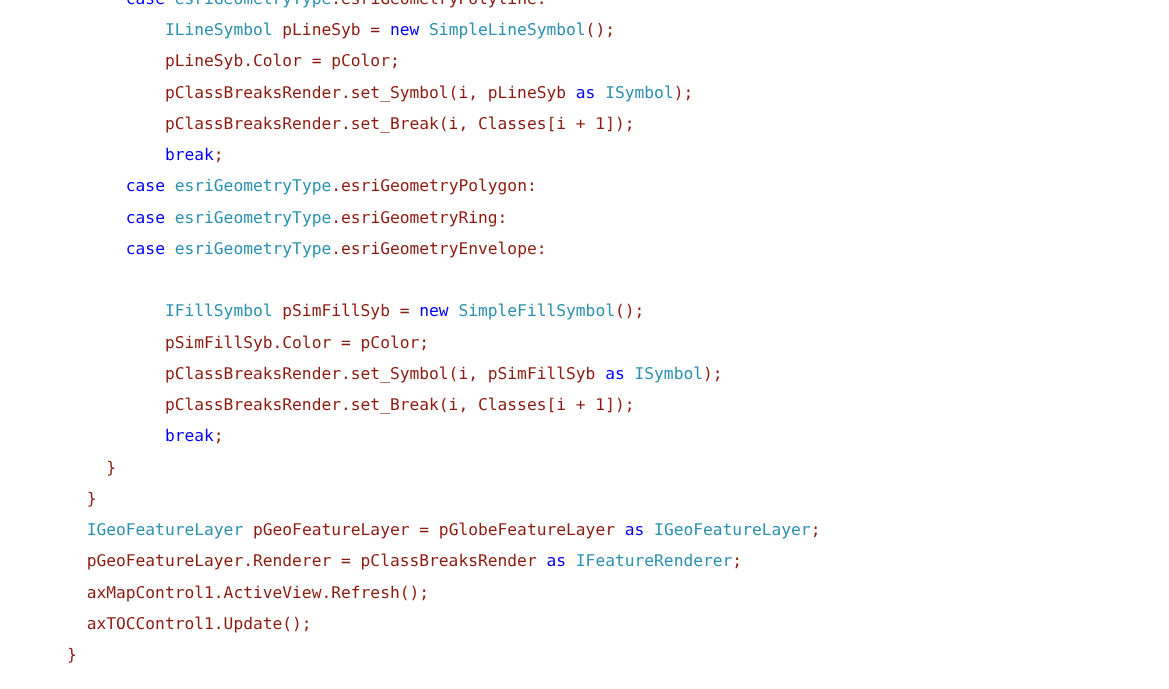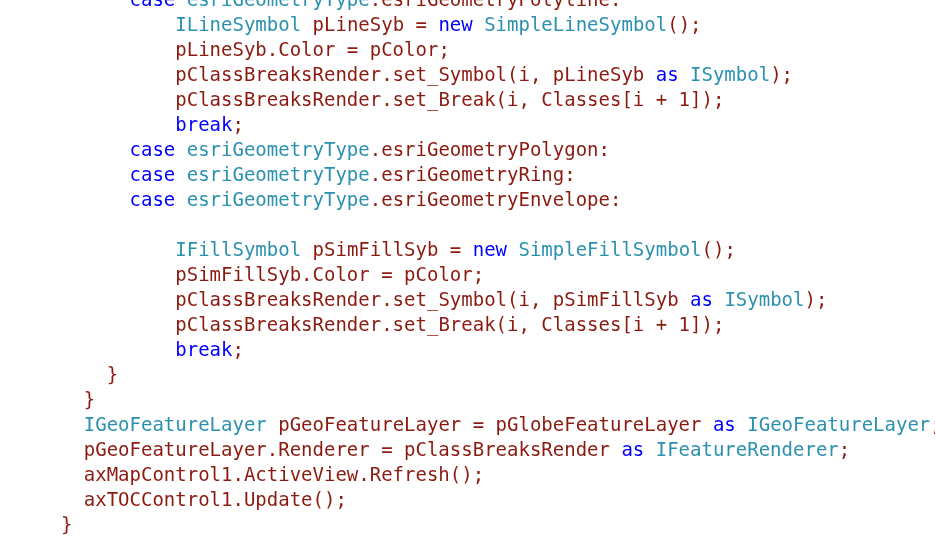--- a/index.html
+++ b/index.html
@@ -7,21 +7,21 @@
     padding: 0;
     background: #ffffff;
   }
   #code-view {
     position: relative;
     width: 935px;
     height: 551px;
     background: #ffffff;
     overflow: hidden;
     font-family: "DejaVu Sans Mono", "Liberation Mono", monospace;
-    font-size: 19px;
+    font-size: 13px;
     line-height: 25px;
     letter-spacing: 0px;
     white-space: pre;
   }
   #code-lines {
     position: absolute;
     left: 0;
     
     top: -13px;
     padding-left: 38px;

